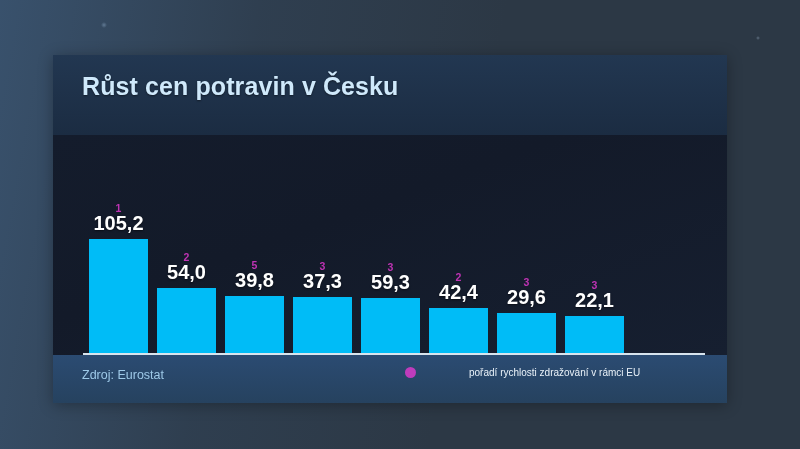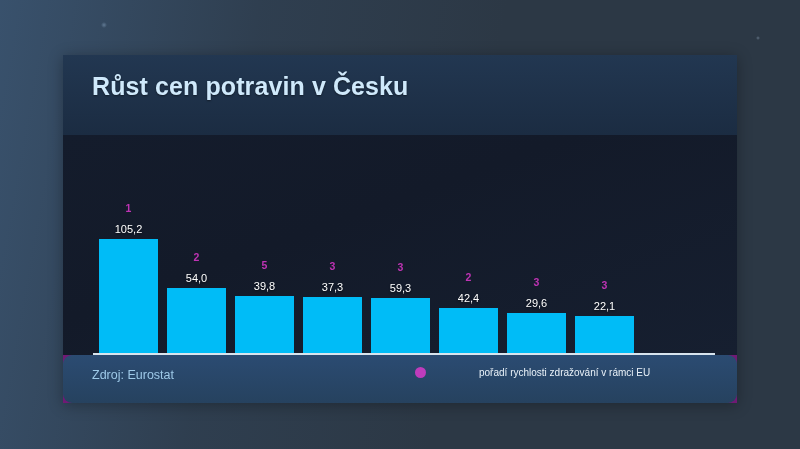--- a/index.html
+++ b/index.html
@@ -25,21 +25,21 @@
     background:
       linear-gradient(100deg, rgba(72,112,156,0.45) 0%, rgba(60,92,128,0.18) 30%, rgba(40,52,66,0.0) 58%),
       radial-gradient(circle 3px at 104px 25px, rgba(190,215,240,0.45) 0%, rgba(190,215,240,0) 100%),
       radial-gradient(circle 2px at 758px 38px, rgba(190,215,240,0.35) 0%, rgba(190,215,240,0) 100%);
     pointer-events: none;
   }
 
   
   .card {
     position: absolute;
-    left: 63px;
+    left: 53px;
     top: 55px;
     width: 674px;
     height: 348px;
     background: #701a75;
     box-shadow: 0 2px 14px rgba(0,0,0,0.30);
     overflow: hidden;
   }
 
   .card-header {
     position: absolute;
@@ -96,22 +96,22 @@
     position: absolute;
     left: 0;
     bottom: 0;
     width: 100%;
     background: #00bcf7;
   }
   .bar-value {
     position: absolute;
     left: 50%;
     transform: translateX(-50%);
-    font-size: 11px;
-    font-weight: normal;
+    font-size: 20px;
+    font-weight: bold;
     color: #ffffff;
     white-space: nowrap;
     text-shadow: 0 1px 2px rgba(0,0,0,0.5);
   }
   .bar-rank {
     position: absolute;
     left: 50%;
     transform: translateX(-50%);
     font-size: 10.5px;
     font-weight: bold;
@@ -150,21 +150,20 @@
 
   
   .card-footer {
     position: absolute;
     left: 0;
     bottom: 0;
     width: 100%;
     height: 48px;
     background: linear-gradient(180deg, #2a4straight 0%, #2a4a70 0%, #27446a 100%);
     background: linear-gradient(180deg, #2b4b72 0%, #26425f 100%);
-    border-radius: 9px;
   }
   .source {
     position: absolute;
     left: 29px;
     top: 13px;
     font-size: 12.5px;
     color: #9ec9e8;
     white-space: nowrap;
   }
   .legend {

